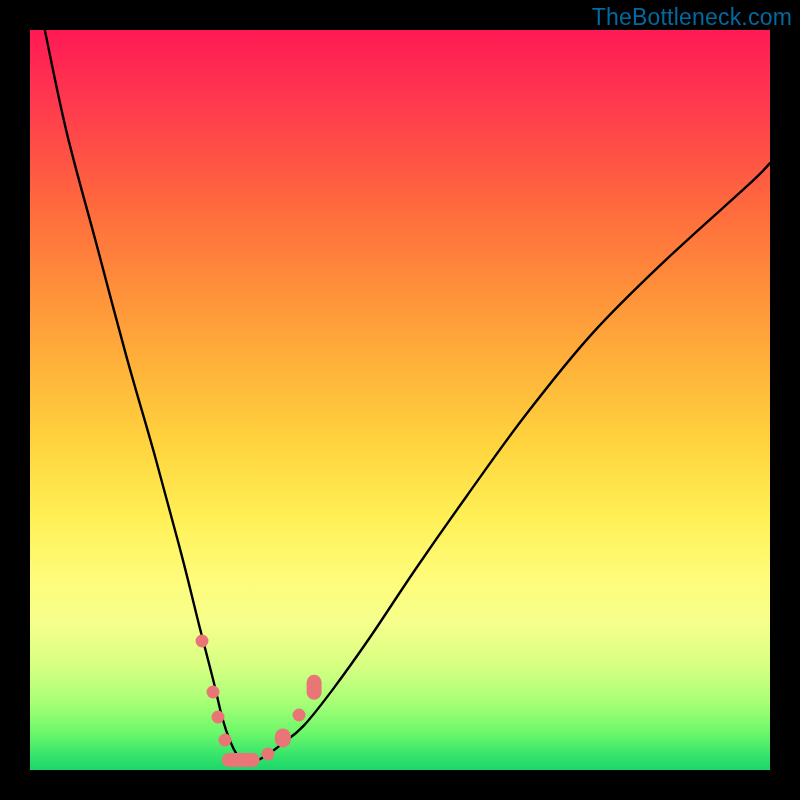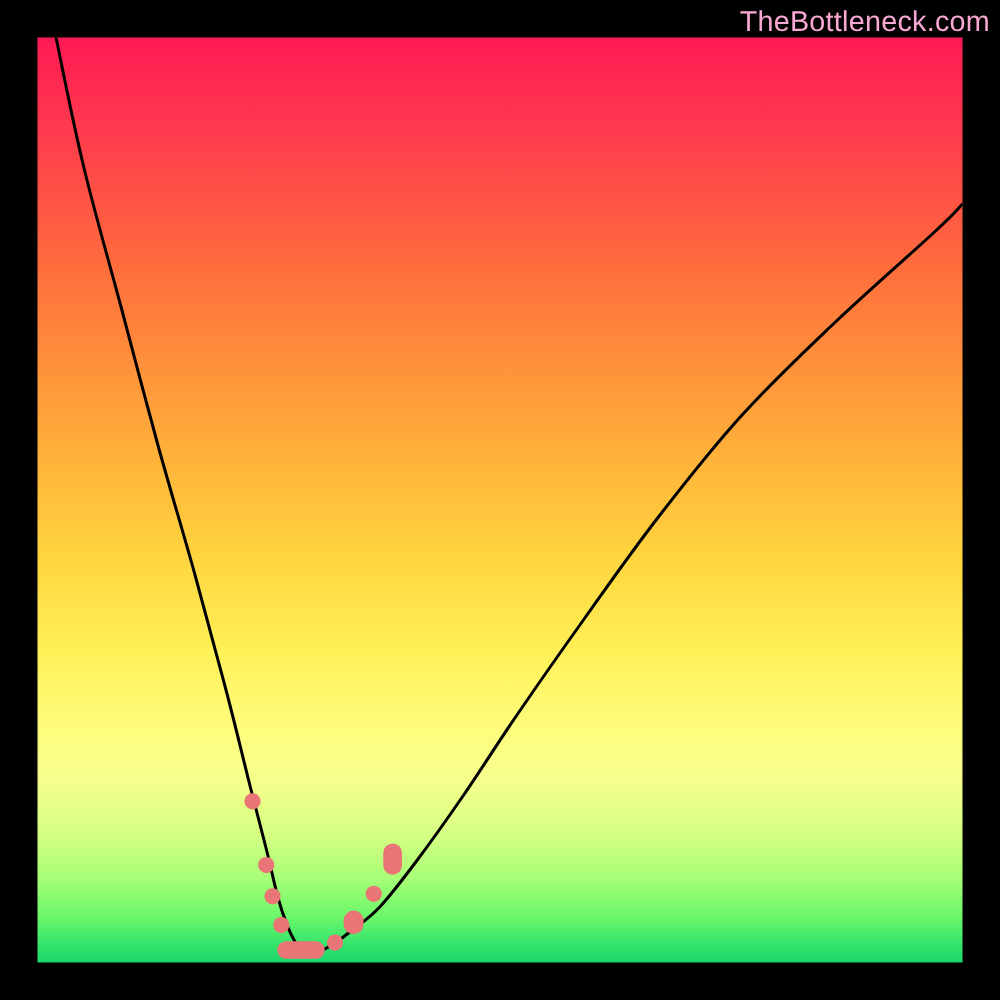--- a/index.html
+++ b/index.html
@@ -38,21 +38,21 @@
       #a6ff76 91%,
       #6cf76a 95%,
       #36e46c 98%,
       #1cd66a 100%
     );
   }
   .watermark {
     position: absolute;
     top: 4px;
     right: 8px;
-    color: #f9a8d4;
+    color: #0369a1;
     font-size: 23px;
     font-weight: 500;
     letter-spacing: 0.2px;
     user-select: none;
     z-index: 5;
   }
   svg.curve {
     position: absolute;
     left: 0;
     top: 0;

